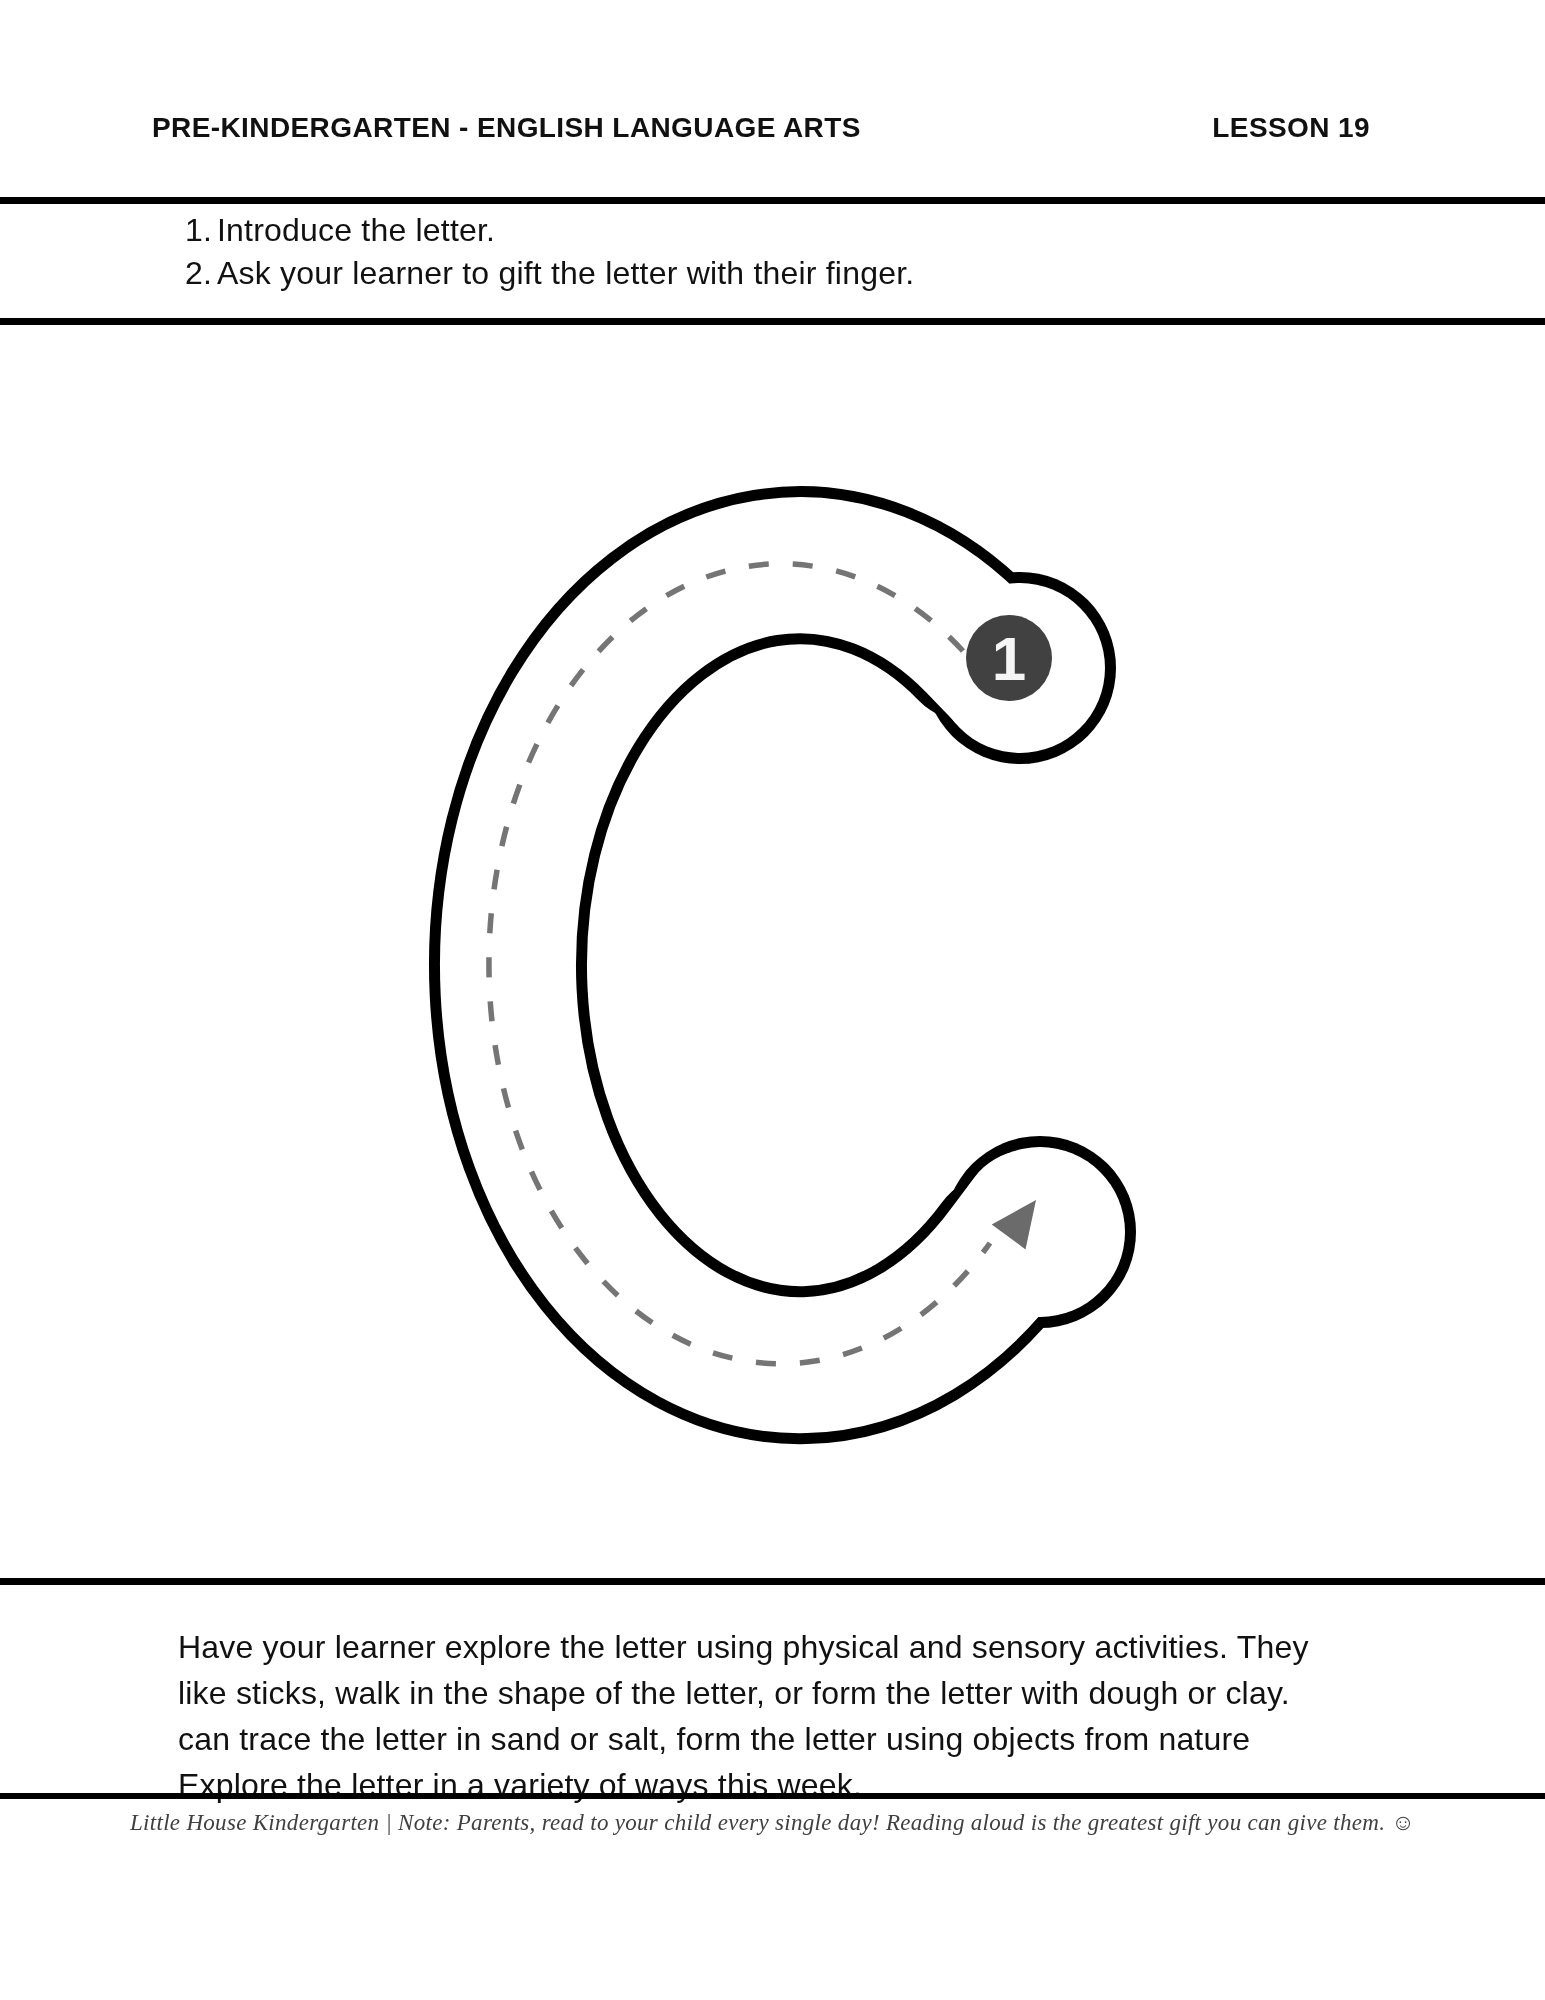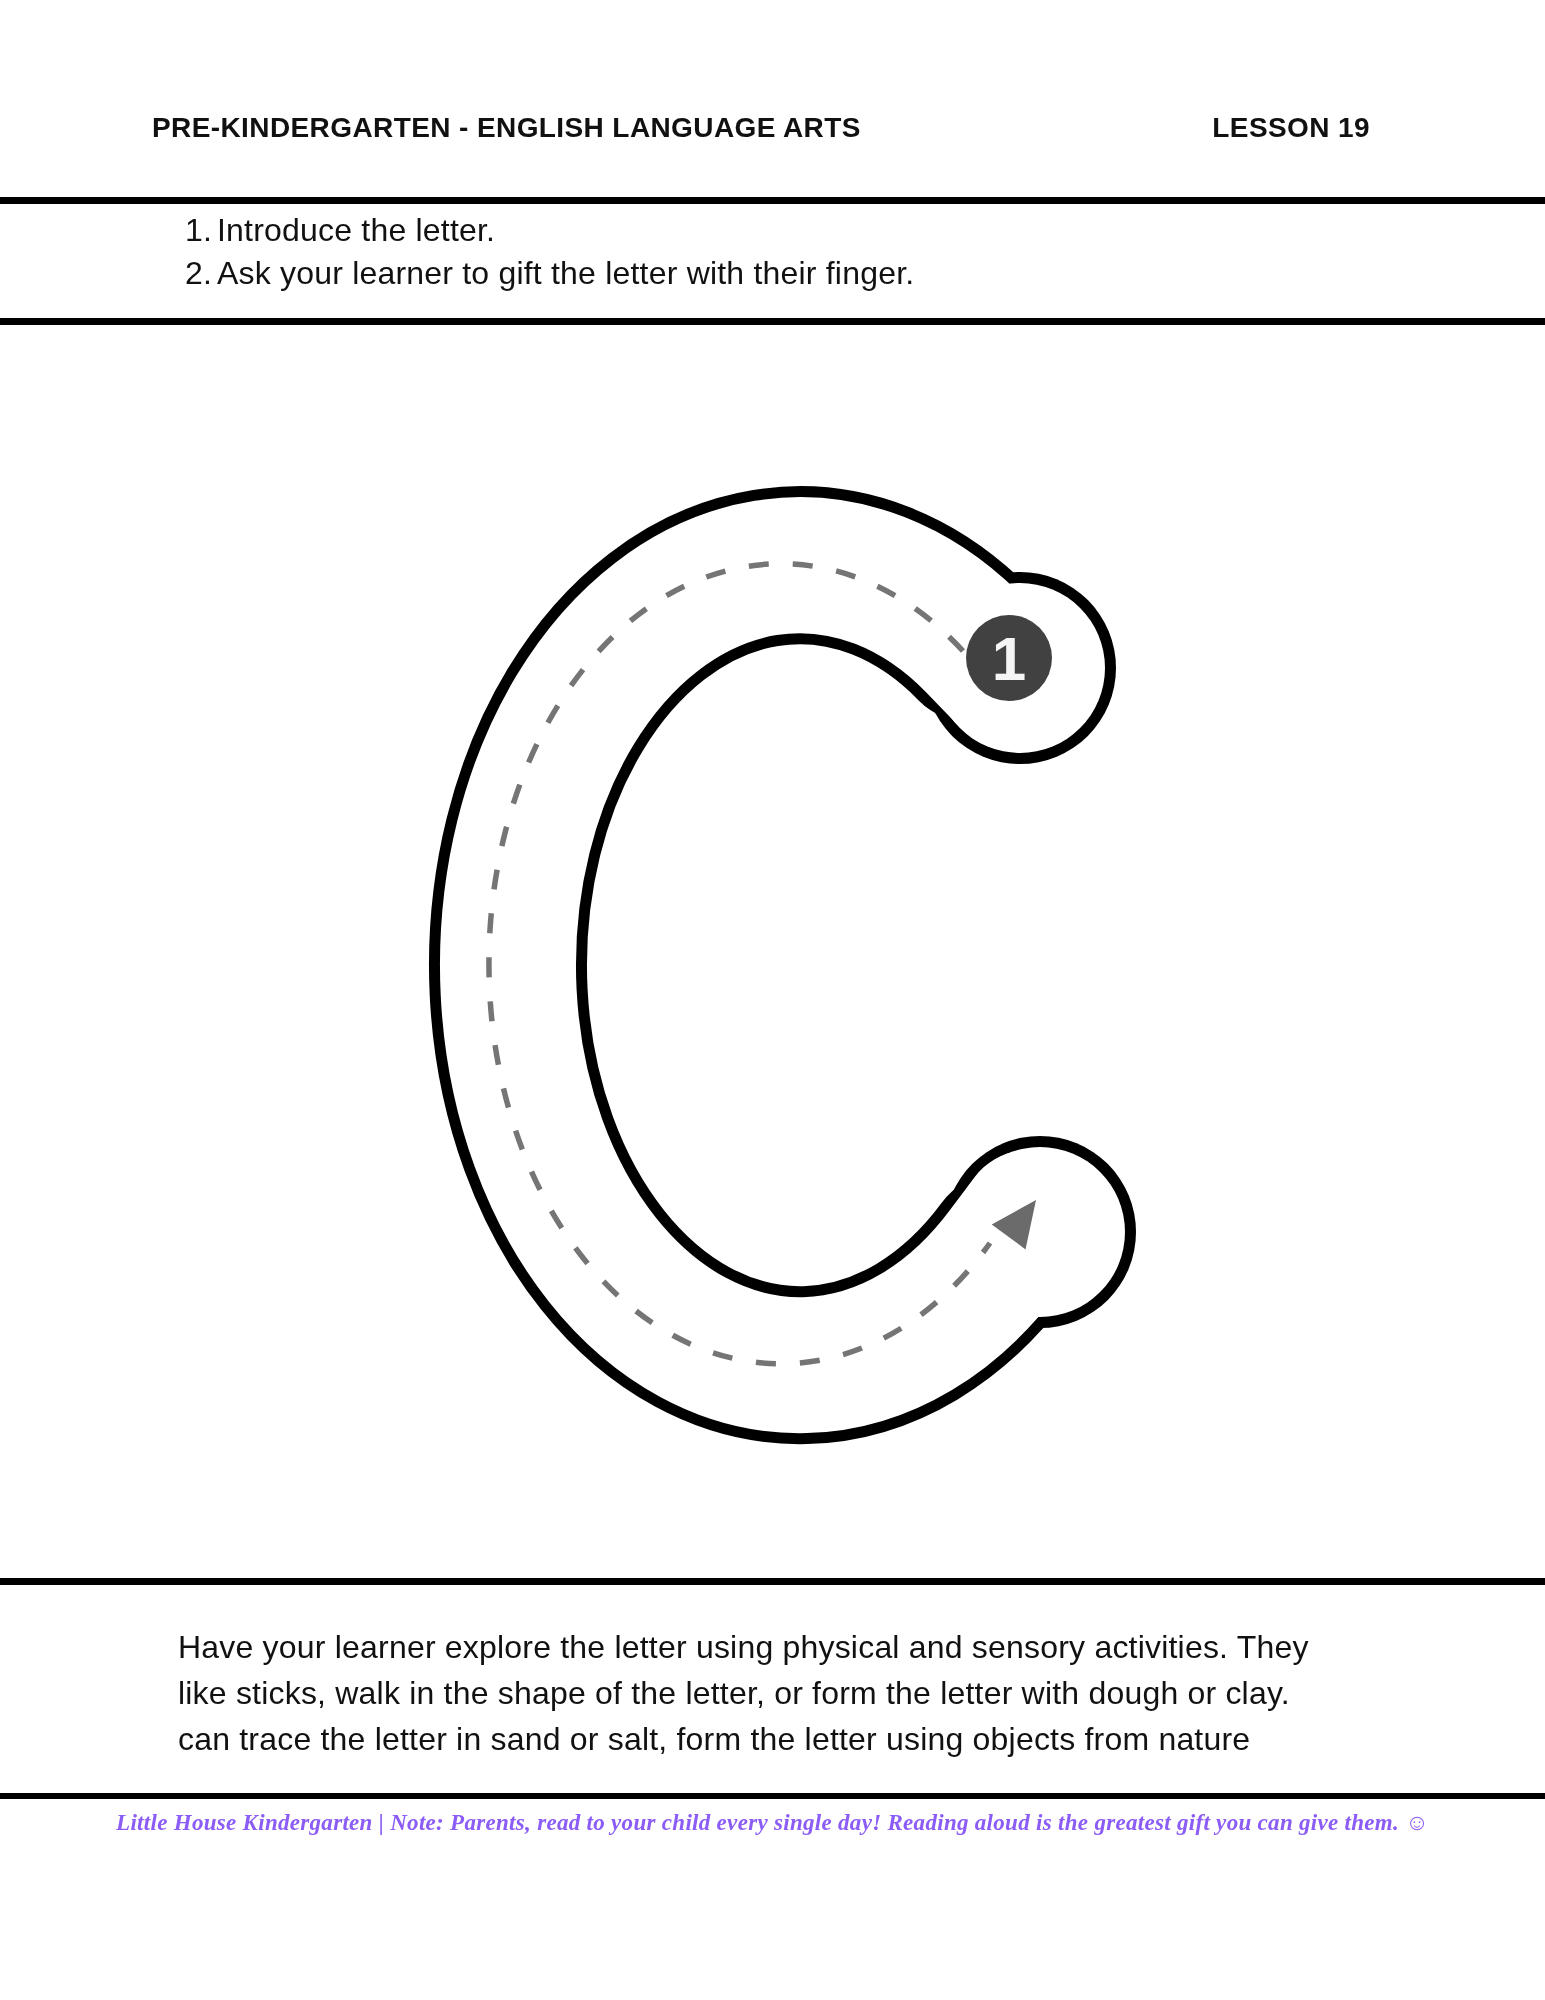--- a/index.html
+++ b/index.html
@@ -28,21 +28,21 @@
   .step .txt{margin-left:5px;}
   .letter-svg{position:absolute;top:0;left:0;pointer-events:none;}
   .para{
     position:absolute;top:1598px;left:178px;width:1230px;
     font-size:32px;line-height:46px;letter-spacing:0.2px;margin-top:26px;
   }
   .footer{
     position:absolute;top:1810px;left:0;right:0;
     text-align:center;
     font-family:"Liberation Serif", serif;font-style:italic;
-    font-size:23px;color:#8b5cf6;letter-spacing:0.3px;font-weight:bold;
+    font-size:23px;color:#404040;letter-spacing:0.3px;
   }
   .marker-num{
     font-family:"Liberation Sans", sans-serif;
     font-weight:bold;font-size:62px;
   }
 </style>
 </head>
 <body>
 
 <div class="page">
@@ -90,19 +90,20 @@
       <text class="marker-num" x="1009" y="680" text-anchor="middle" fill="#f5f5f5">1</text>
     </g>
   </svg>
 
   <div class="rule rule3"></div>
 
   <div class="para">
     <div>Have your learner explore the letter using physical and sensory activities. They</div>
     <div>like sticks, walk in the shape of the letter, or form the letter with dough or clay.</div>
     <div>can trace the letter in sand or salt, form the letter using objects from nature</div>
+    <div>Explore the letter in a variety of ways this week.</div>
   </div>
 
   <div class="rule rule4"></div>
 
   <div class="footer">Little House Kindergarten | Note: Parents, read to your child every single day! Reading aloud is the greatest gift you can give them. ☺</div>
 
 </div>
 
 </body></html>

